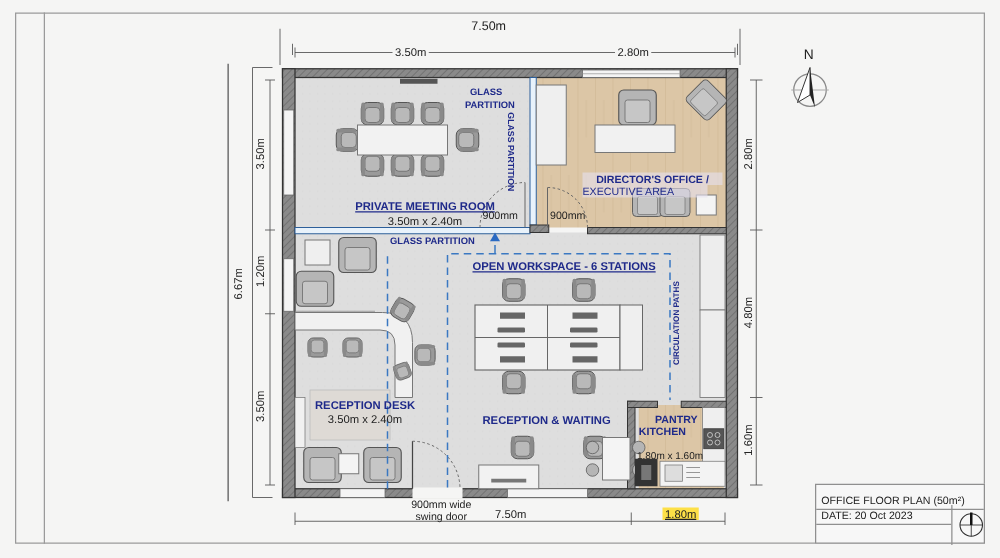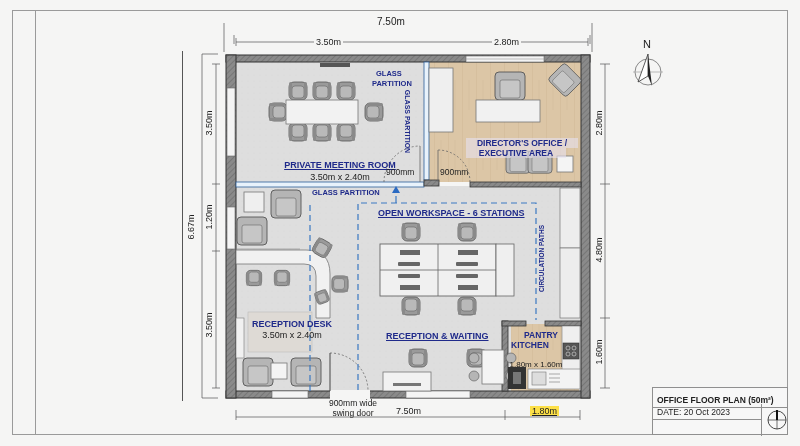--- a/index.html
+++ b/index.html
@@ -2,21 +2,21 @@
 <html><head>
 <meta charset="utf-8">
 <style>
   html,body{margin:0;padding:0;}
   body{width:800px;height:446px;background:#f5f5f4;position:relative;overflow:hidden;font-family:"Liberation Sans",sans-serif;}
   .abs{position:absolute;}
   .frame{position:absolute;left:12px;top:10px;width:776px;height:425px;border:1px solid #9a9a9a;box-sizing:border-box;}
   .frame-inner{position:absolute;left:35px;top:10px;width:1px;height:425px;background:#9a9a9a;}
   .tb{position:absolute;left:652px;top:387px;width:136px;height:48px;border:1px solid #8f8f8f;box-sizing:border-box;background:#f7f7f7;font-size:8.5px;color:#222;}
   .tb .row{position:absolute;left:0;height:16px;line-height:16px;padding-left:4px;box-sizing:border-box;border-bottom:1px solid #8f8f8f;}
-  .tb-title{top:4px;width:100%;font-weight:bold;}
+  .tb-title{top:4px;width:100%;font-weight:normal;}
   .tb-date{top:16px;width:108px;}
   .tb-scale{top:32px;width:108px;border-bottom:none !important;}
   .tb-div{position:absolute;left:108px;top:16px;width:1px;height:32px;background:#8f8f8f;}
   .tb-icon{position:absolute;left:113px;top:19px;width:22px;height:26px;}
 </style>
 </head>
 <body>
 
 <div class="frame"></div>
 <div class="frame-inner"></div>
@@ -266,25 +266,25 @@
 <div class="abs" style="left:194px;top:320px;font-size:9px;color:#222;transform:rotate(-90deg);background:#f5f5f4;padding:0 2px;">3.50m</div>
 <div class="abs" style="left:584px;top:118px;font-size:9px;color:#222;transform:rotate(-90deg);background:#f5f5f4;padding:0 2px;">2.80m</div>
 <div class="abs" style="left:584px;top:245px;font-size:9px;color:#222;transform:rotate(-90deg);background:#f5f5f4;padding:0 2px;">4.80m</div>
 <div class="abs" style="left:584px;top:347px;font-size:9px;color:#222;transform:rotate(-90deg);background:#f5f5f4;padding:0 2px;">1.60m</div>
 <div class="abs" style="left:394px;top:406px;font-size:9px;color:#222;background:#f5f5f4;padding:0 2px;">7.50m</div>
 <div class="abs" style="left:530px;top:406px;font-size:9px;color:#222;background:#fde047;padding:0 2px;text-decoration:underline;">1.80m</div>
 
 <div class="abs" style="left:280px;top:160px;width:120px;text-align:center;font-size:9px;font-weight:bold;color:#1f2a8a;text-decoration:underline;">PRIVATE MEETING ROOM</div>
 <div class="abs" style="left:280px;top:172px;width:120px;text-align:center;font-size:9px;color:#222;">3.50m x 2.40m</div>
 <div class="abs" style="left:466px;top:138px;width:112px;text-align:center;font-size:8.5px;font-weight:bold;color:#1f2a8a;background:rgba(230,225,240,0.6);">DIRECTOR'S OFFICE /</div>
-<div class="abs" style="left:466px;top:148px;width:100px;text-align:center;font-size:8.5px;font-weight:bold;color:#1f2a8a;background:rgba(230,225,240,0.6);">EXECUTIVE AREA</div>
+<div class="abs" style="left:466px;top:148px;width:100px;font-size:8.5px;font-weight:normal;color:#1f2a8a;background:rgba(230,225,240,0.6);">EXECUTIVE AREA</div>
 <div class="abs" style="left:378px;top:208px;font-size:9px;font-weight:bold;color:#1f2a8a;text-decoration:underline;">OPEN WORKSPACE - 6 STATIONS</div>
 <div class="abs" style="left:252px;top:319px;width:80px;font-size:9px;font-weight:bold;color:#1f2a8a;">RECEPTION DESK</div>
 <div class="abs" style="left:252px;top:330px;width:80px;text-align:center;font-size:9px;color:#222;">3.50m x 2.40m</div>
-<div class="abs" style="left:386px;top:331px;font-size:9px;font-weight:bold;color:#1f2a8a;text-decoration:underline;">RECEPTION &amp; WAITING</div>
+<div class="abs" style="left:386px;top:331px;font-size:9px;font-weight:bold;color:#1f2a8a;">RECEPTION &amp; WAITING</div>
 <div class="abs" style="left:511px;top:330px;width:60px;text-align:center;font-size:8.5px;font-weight:bold;color:#1f2a8a;">PANTRY</div>
 <div class="abs" style="left:511px;top:340px;width:68px;text-align:left;font-size:8.5px;font-weight:bold;color:#1f2a8a;">KITCHEN</div>
 <div class="abs" style="left:506px;top:360px;width:60px;text-align:center;font-size:8px;color:#222;">1.80m x 1.60m</div>
 
 <div class="abs" style="left:376px;top:69px;font-size:7.5px;font-weight:bold;color:#1f2a8a;">GLASS</div>
 <div class="abs" style="left:372px;top:79px;font-size:7.5px;font-weight:bold;color:#1f2a8a;">PARTITION</div>
 <div class="abs" style="left:376px;top:118px;font-size:7px;font-weight:bold;color:#1f2a8a;transform:rotate(90deg);white-space:nowrap;">GLASS PARTITION</div>
 <div class="abs" style="left:312px;top:188px;font-size:7.5px;font-weight:bold;color:#1f2a8a;">GLASS PARTITION</div>
 <div class="abs" style="left:508px;top:255px;font-size:6.5px;font-weight:bold;color:#1f2a8a;transform:rotate(-90deg);white-space:nowrap;">CIRCULATION PATHS</div>
 <div class="abs" style="left:386px;top:167px;font-size:8.5px;color:#222;">900mm</div>

